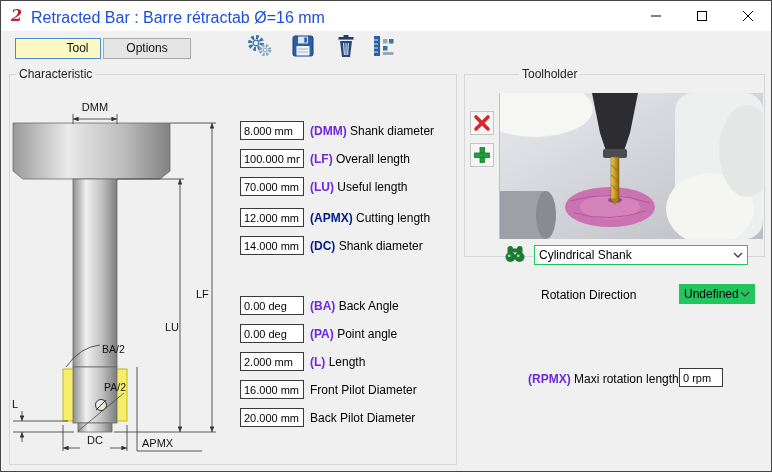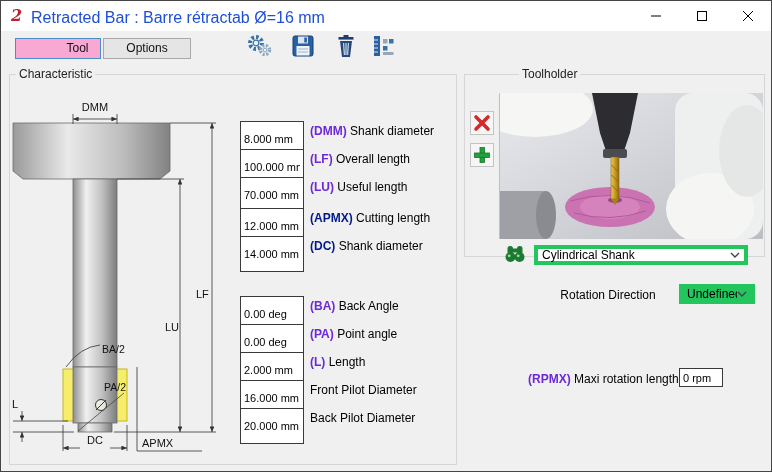--- a/index.html
+++ b/index.html
@@ -9,43 +9,43 @@
   
   .titlebar { position:absolute; top:0; left:0; right:0; height:30px; background:#ffffff; }
   .logo { position:absolute; left:10px; top:6px; width:16px; height:18px; color:#c21f2e;
           font-family:"DejaVu Serif", serif; font-weight:bold; font-style:italic; font-size:16px; line-height:18px; }
   .wtitle { position:absolute; left:30px; top:8px; font-size:16px; color:#1d4ed8; white-space:nowrap; }
   .winbtn { position:absolute; top:0; width:46px; height:30px; display:flex; align-items:center; justify-content:center; }
   .winbtn.min { right:92px; } .winbtn.max { right:46px; } .winbtn.close { right:0; }
 
   
   .tab-btn { position:absolute; top:37px; height:21px; font-size:12px; text-align:center; line-height:19px; color:#111; }
-  .tab-tool { left:14px; width:86px; background:#f9a8d4; border:1px solid #4d8bc9;padding-left:39px; }
+  .tab-tool { left:14px; width:86px; background:#fef9c3; border:1px solid #4d8bc9;padding-left:39px; }
   .tab-options { left:102px; width:88px; background:#e5e5e5; border:1px solid #a9a9a9; }
   .icon-btn { position:absolute; top:31px; width:28px; height:28px; display:flex; align-items:center; justify-content:center; }
 
   
   fieldset { position:absolute; border:1px solid #d6d6d6; background:transparent; }
   legend { margin-left:6px; padding:0 3px; font-size:12px; color:#222; }
 
   
   .frow { position:absolute; left:0; height:20px; }
   .fin { position:absolute; left:230px; width:64px; height:19px; border:1px solid #3a3a3a; background:#fff;
-         font-family:"Liberation Sans", sans-serif; font-size:11px; padding:17px 3px; color:#000; }
+         font-family:"Liberation Sans", sans-serif; font-size:11px; padding:0 3px; color:#000; }
   .flabel { position:absolute; left:300px; top:3px; font-size:12px; white-space:nowrap; color:#000; }
   .pcode { font-weight:bold; color:#6d28d9; }
   .pcode.dark { color:#001a8c; }
 
   
   .sq-btn { position:absolute; width:24px; height:24px; background:#f6f6f6; border:1px solid #c3c3c3;
             display:flex; align-items:center; justify-content:center; }
   .th-image { position:absolute; left:34px; top:12px; width:263px; height:146px; border-left:1px solid #bfbfbf; }
 
   
-  .combo { position:absolute; height:20px; border:4px solid #22c55e; background:#fff; display:flex;
+  .combo { position:absolute; height:20px; border:1px solid #22c55e; background:#fff; display:flex;
            align-items:center; font-size:12px; padding:0 4px; color:#000; }
   .combo .cv { flex:1; white-space:nowrap; overflow:hidden; }
   .combo.gray { background:#22c55e; }
   .lbl { position:absolute; font-size:12px; color:#000; white-space:nowrap; }
   .num-in { position:absolute; height:19px; border:1px solid #3a3a3a; background:#fff; font-size:11px;
             padding:1px 3px; font-family:"Liberation Sans", sans-serif; color:#000; }
 
   svg text { font-family:"Liberation Sans", sans-serif; fill:#111; }
 </style>
 </head>
@@ -294,21 +294,21 @@
     </div>
 
     <div class="combo" style="left:69px; top:164px; width:214px;">
       <span class="cv">Cylindrical Shank</span>
       <svg width="10" height="6">
           <polyline points="1,1 5,5 9,1" fill="none" stroke="#444" stroke-width="1.4"></polyline>
         </svg>
     </div>
   </fieldset>
 
-  <span class="lbl" style="left:540px; top:287px; width:134px; text-align:center;">Rotation Direction</span>
+  <span class="lbl" style="left:540px; top:287px; width:134px; text-align:left;">Rotation Direction</span>
   <div class="combo gray" style="left:678px; top:283px; width:76px;">
     <span class="cv">Undefined</span>
     <svg width="10" height="6">
         <polyline points="1,1 5,5 9,1" fill="none" stroke="#444" stroke-width="1.4"></polyline>
       </svg>
   </div>
 
   <span class="lbl" style="left:527px; top:371px;"><span class="pcode">(RPMX)</span> <span>Maxi rotation length</span></span>
   <input class="num-in" style="left: 678px; top: 367px; width: 44px;" value="0 rpm">
 

